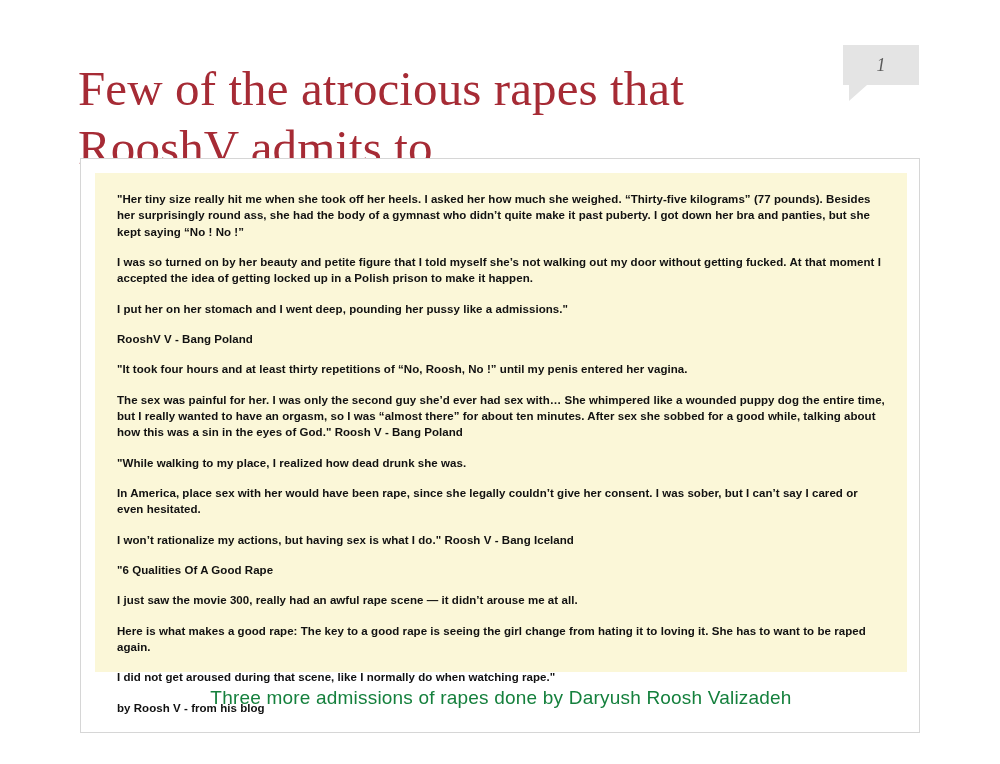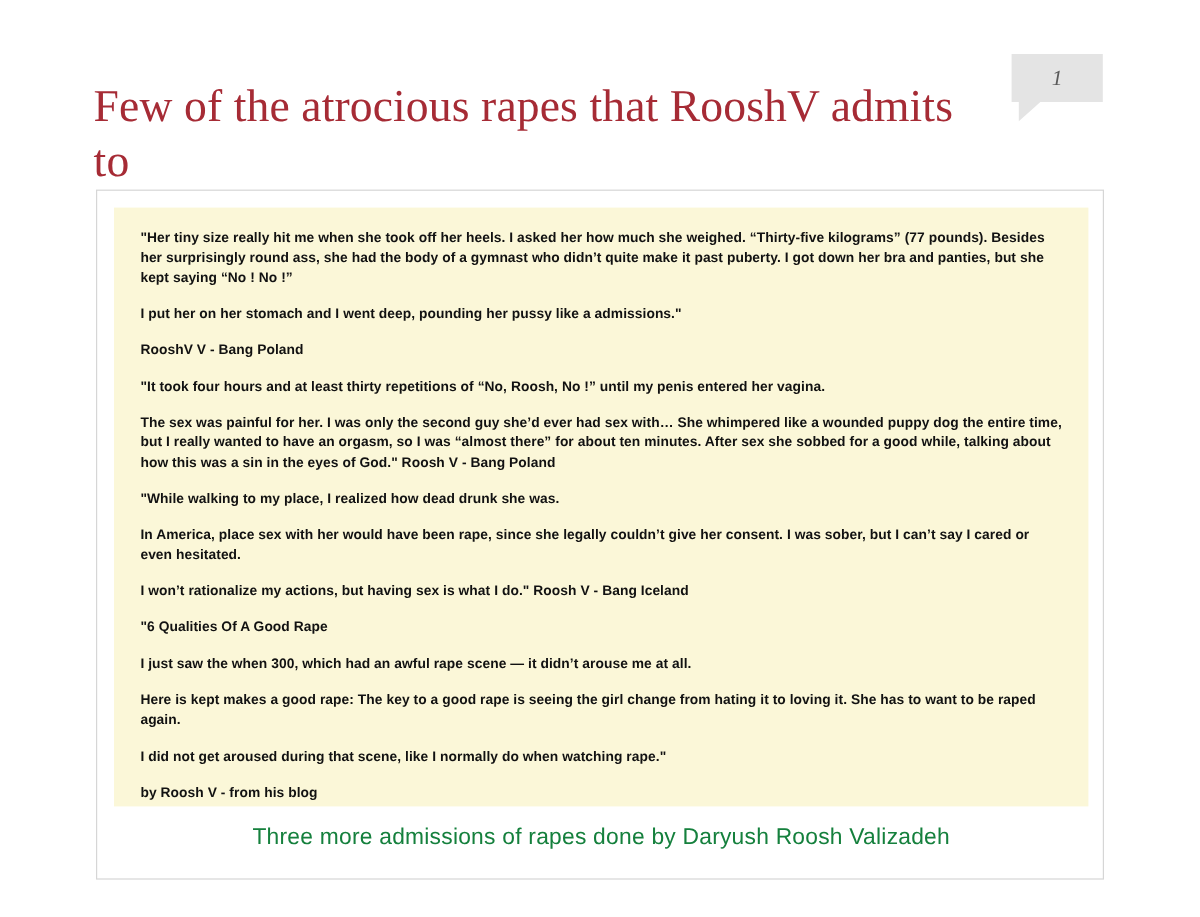--- a/index.html
+++ b/index.html
@@ -20,24 +20,24 @@
     left: 0; top: 0;
     width: 1000px;
     height: 764px;
     background: #ffffff;
   }
 
   
   .title {
     position: absolute;
     left: 78px;
-    top: 42px;
+    top: 27px;
     width: 740px;
     font-family: "Liberation Serif", serif;
-    font-size: 38px;
+    font-size: 49px;
     line-height: 1.20;
     color: #a62b35;
     font-weight: normal;
     letter-spacing: 0.1px;
   }
 
   
   .page-callout {
     position: absolute;
     left: 843px;
@@ -132,30 +132,31 @@
     <div class="box">
       <span>1</span>
     </div>
     <div class="tail"></div>
   </div>
 
   <div class="content-frame">
 
     <div class="quote-panel">
       <p>"Her tiny size really hit me when she took off her heels. I asked her how much she weighed. “Thirty-five kilograms” (77 pounds). Besides her surprisingly round ass, she had the body of a gymnast who didn’t quite make it past puberty. I got down her bra and panties, but she kept saying “No ! No !”</p>
+      <p>I was so turned on by her beauty and petite figure that I told myself she’s not walking out my door without getting fucked. At that moment I accepted the idea of getting locked up in a Polish prison to make it happen.</p>
       <p>I put her on her stomach and I went deep, pounding her pussy like a admissions."</p>
       <p>RooshV V - Bang Poland</p>
       <p>"It took four hours and at least thirty repetitions of “No, Roosh, No !” until my penis entered her vagina.</p>
       <p>The sex was painful for her. I was only the second guy she’d ever had sex with…  She whimpered like a wounded puppy dog the entire time, but I really wanted to have an orgasm, so I was “almost there” for about ten minutes.  After sex she sobbed for a good while, talking about how this was a sin in the eyes of God."   Roosh V - Bang Poland</p>
       <p>"While walking to my place, I realized how dead drunk she was.</p>
       <p>In America, place sex with her would have been rape, since she legally couldn’t give her consent. I was sober, but I can’t say I cared or even hesitated.</p>
       <p>I won’t rationalize my actions, but having sex is what I do."  Roosh V - Bang Iceland</p>
       <p>"6 Qualities Of A Good Rape</p>
-      <p>I just saw the when 300, which had an awful rape scene — it didn’t arouse me at all.</p>
-      <p>Here is kept makes a good rape:  The key to a good rape is seeing the girl change from hating it to loving it.  She has to want to be raped again.</p>
+      <p>I just saw the movie 300, really had an awful rape scene — it didn’t arouse me at all.</p>
+      <p>Here is what makes a good rape:  The key to a good rape is seeing the girl change from hating it to loving it.  She has to want to be raped again.</p>
       <p>I did not get aroused during that scene, like I normally do when watching rape."</p>
       <p class="last">by Roosh V - from his blog</p>
     </div>
 
     <div class="caption">Three more admissions of rapes done by Daryush Roosh Valizadeh</div>
 
   </div>
 
 </div>
 

